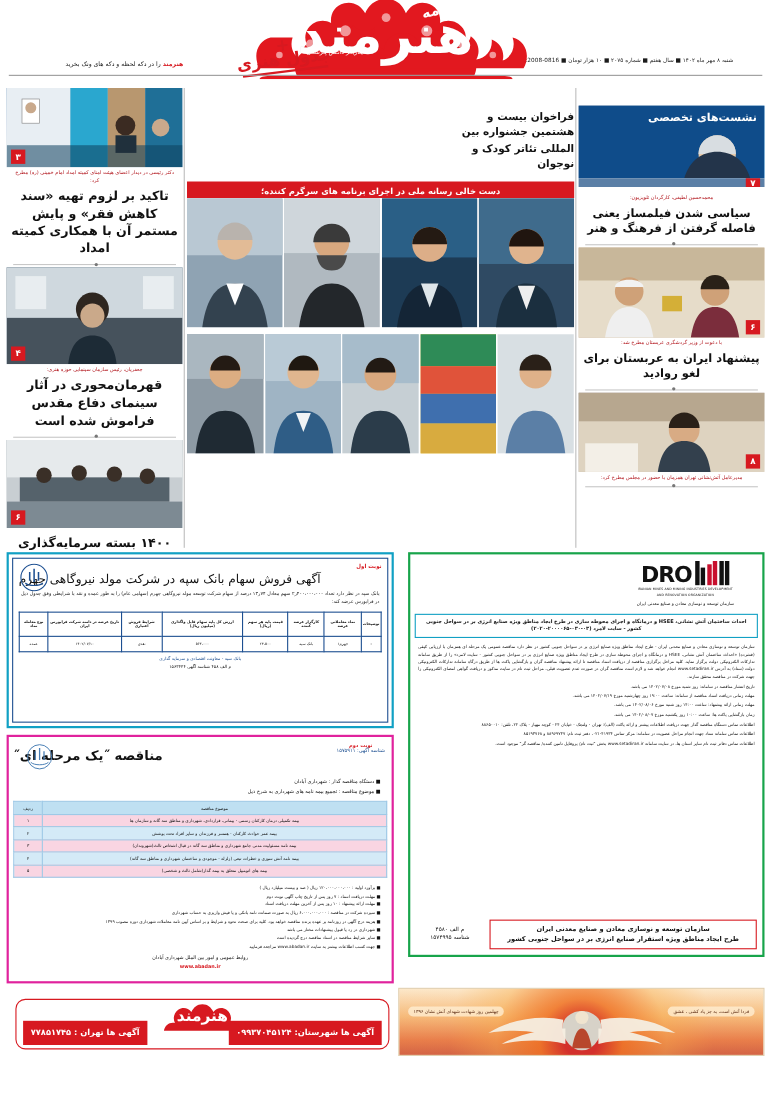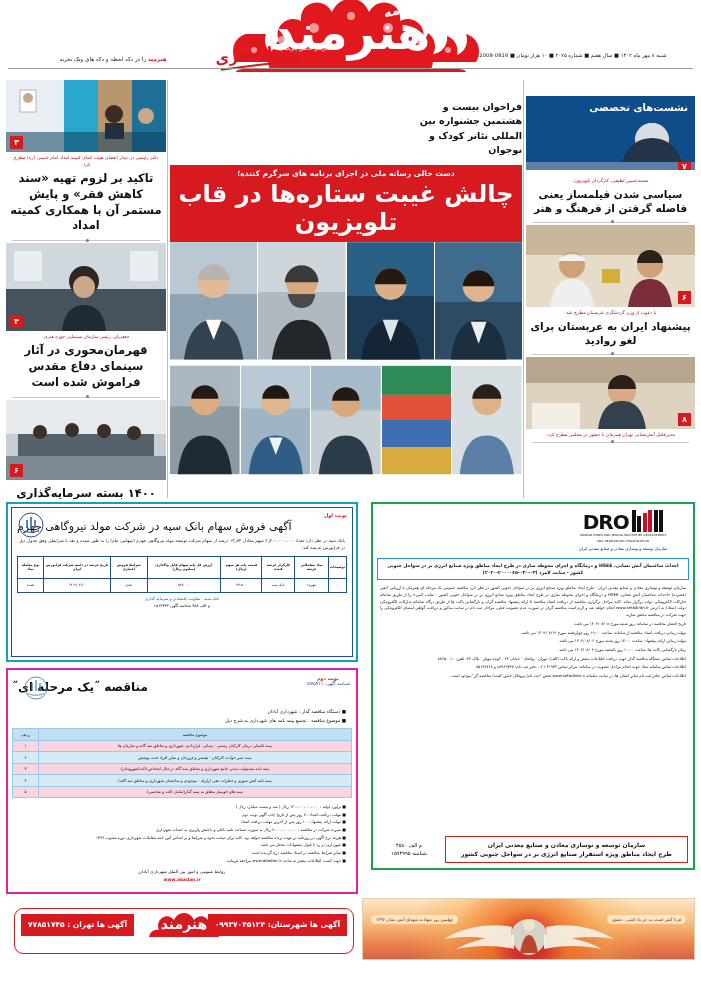--- a/index.html
+++ b/index.html
@@ -189,21 +189,21 @@
   .poster .cap { position:absolute; top:16px; font-size:4.2px; color:#5a2a12; direction:rtl; white-space:nowrap;
      background:rgba(255,240,215,.75); padding:2px 5px; border-radius:6px; }
   .poster .cap.r { right:8px; } .poster .cap.l { left:8px; }
   .poster .wings { position:absolute; left:50%; top:10px; transform:translateX(-50%); width:210px; height:46px; }
 
   .footer-strip {
     position:absolute; left:14px; top:908px; width:340px; height:46px;
     border:1.4px solid #d71920; border-radius:9px; background:#fff;
   }
   .fs-box {
-    position:absolute; top:5px; height:22px; background:#d71920; color:#fff;
+    position:absolute; top:19px; height:22px; background:#d71920; color:#fff;
     font-size:7.5px; font-weight:bold; direction:rtl; padding:0 7px; line-height:22px; white-space:nowrap;
   }
   .fs-box.right { right:6px; } .fs-box.left { left:6px; }
   .fs-logo { position:absolute; left:50%; top:3px; transform:translateX(-50%); width:92px; height:26px; }
   .fs-logo .w { position:absolute; left:50%; top:4px; transform:translateX(-50%);
       font-size:14px; font-weight:bold; color:#fff; letter-spacing:-1px; white-space:nowrap;}
 </style>
 </head>
 <body>
 
@@ -318,21 +318,20 @@
 
     <div class="col-mid">
 
       <div class="mid-top">
         <div class="mid-promo">
           <div class="p">فراخوان بیست و هشتمین جشنواره بین المللی تئاتر کودک و نوجوان</div>
         </div>
       </div>
 
       <div class="lead-kicker-box">دست خالی رسانه ملی در اجرای برنامه های سرگرم کننده؛</div>
-      <div class="lead-head-box">چالش غیبت ستاره‌ها در قاب تلویزیون</div>
 
       <div class="photo-grid">
         <div class="cell">
           <svg viewBox="0 0 88 118" width="100%" height="118">
             <rect width="88" height="118" fill="#2f4a63"></rect>
             <rect y="0" width="88" height="60" fill="#3f6b8c"></rect>
             <circle cx="44" cy="44" r="16" fill="#e0b48e"></circle>
             <path d="M28 44a16 16 0 0132 0z" fill="#20150f"></path>
             <path d="M16 118c3-28 13-40 28-40s25 12 28 40z" fill="#1b2f3f"></path>
             <path d="M36 80h16l-8 22z" fill="#eee"></path>

